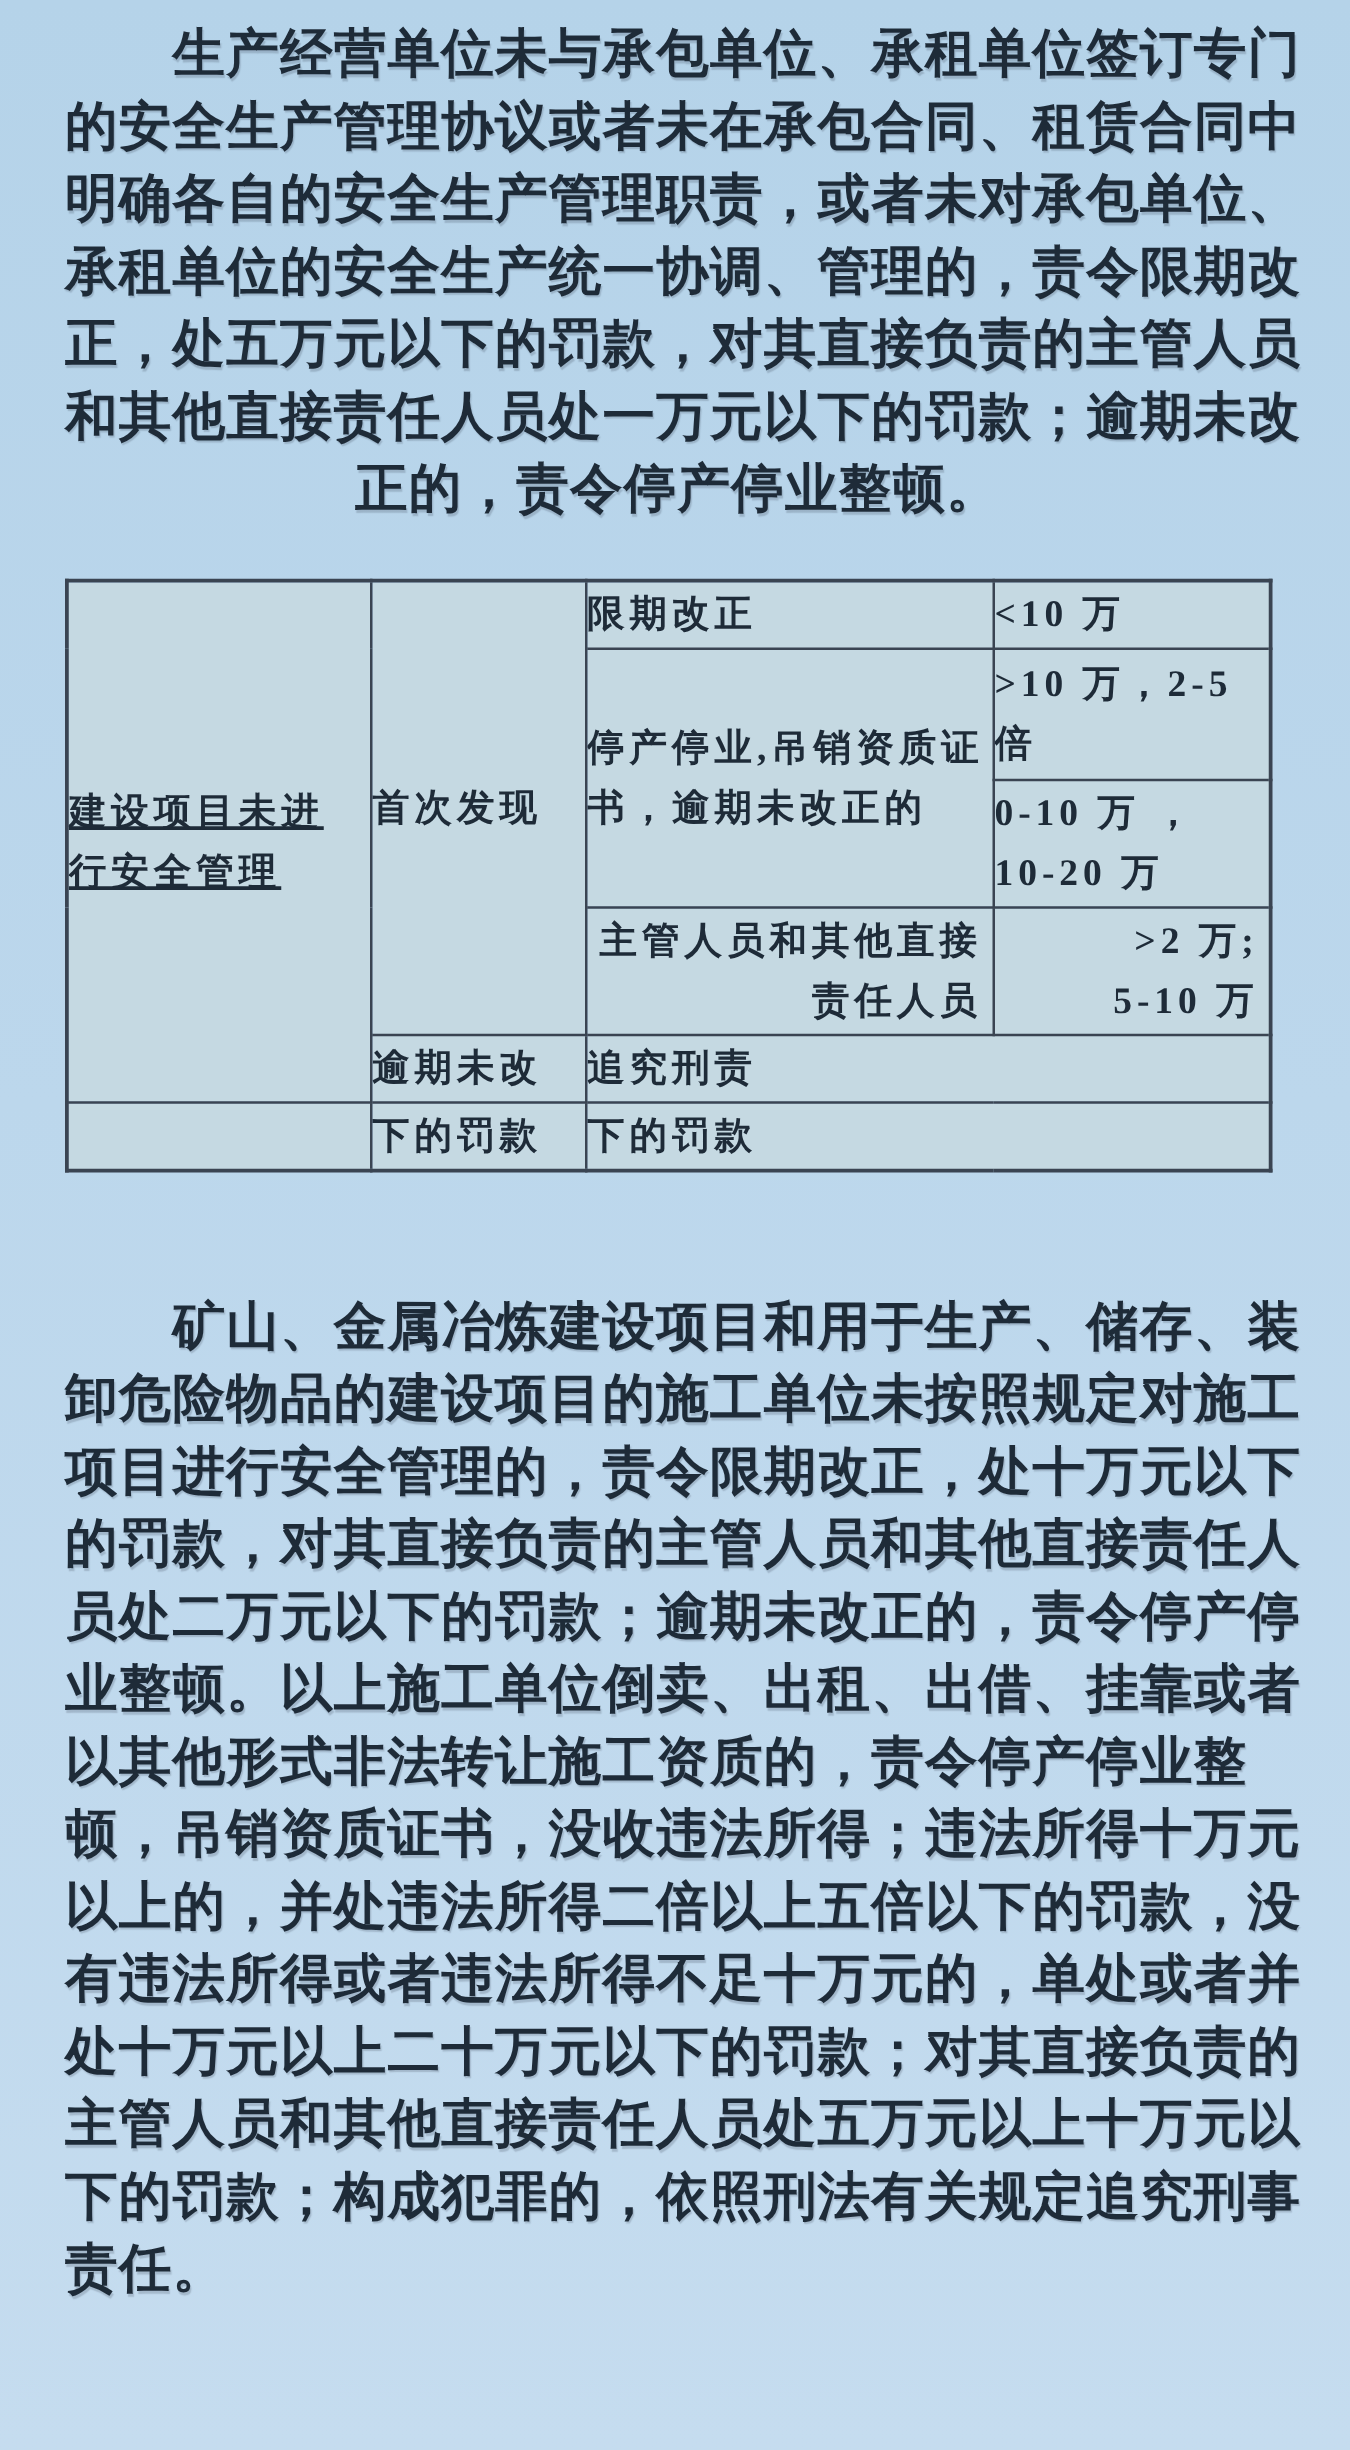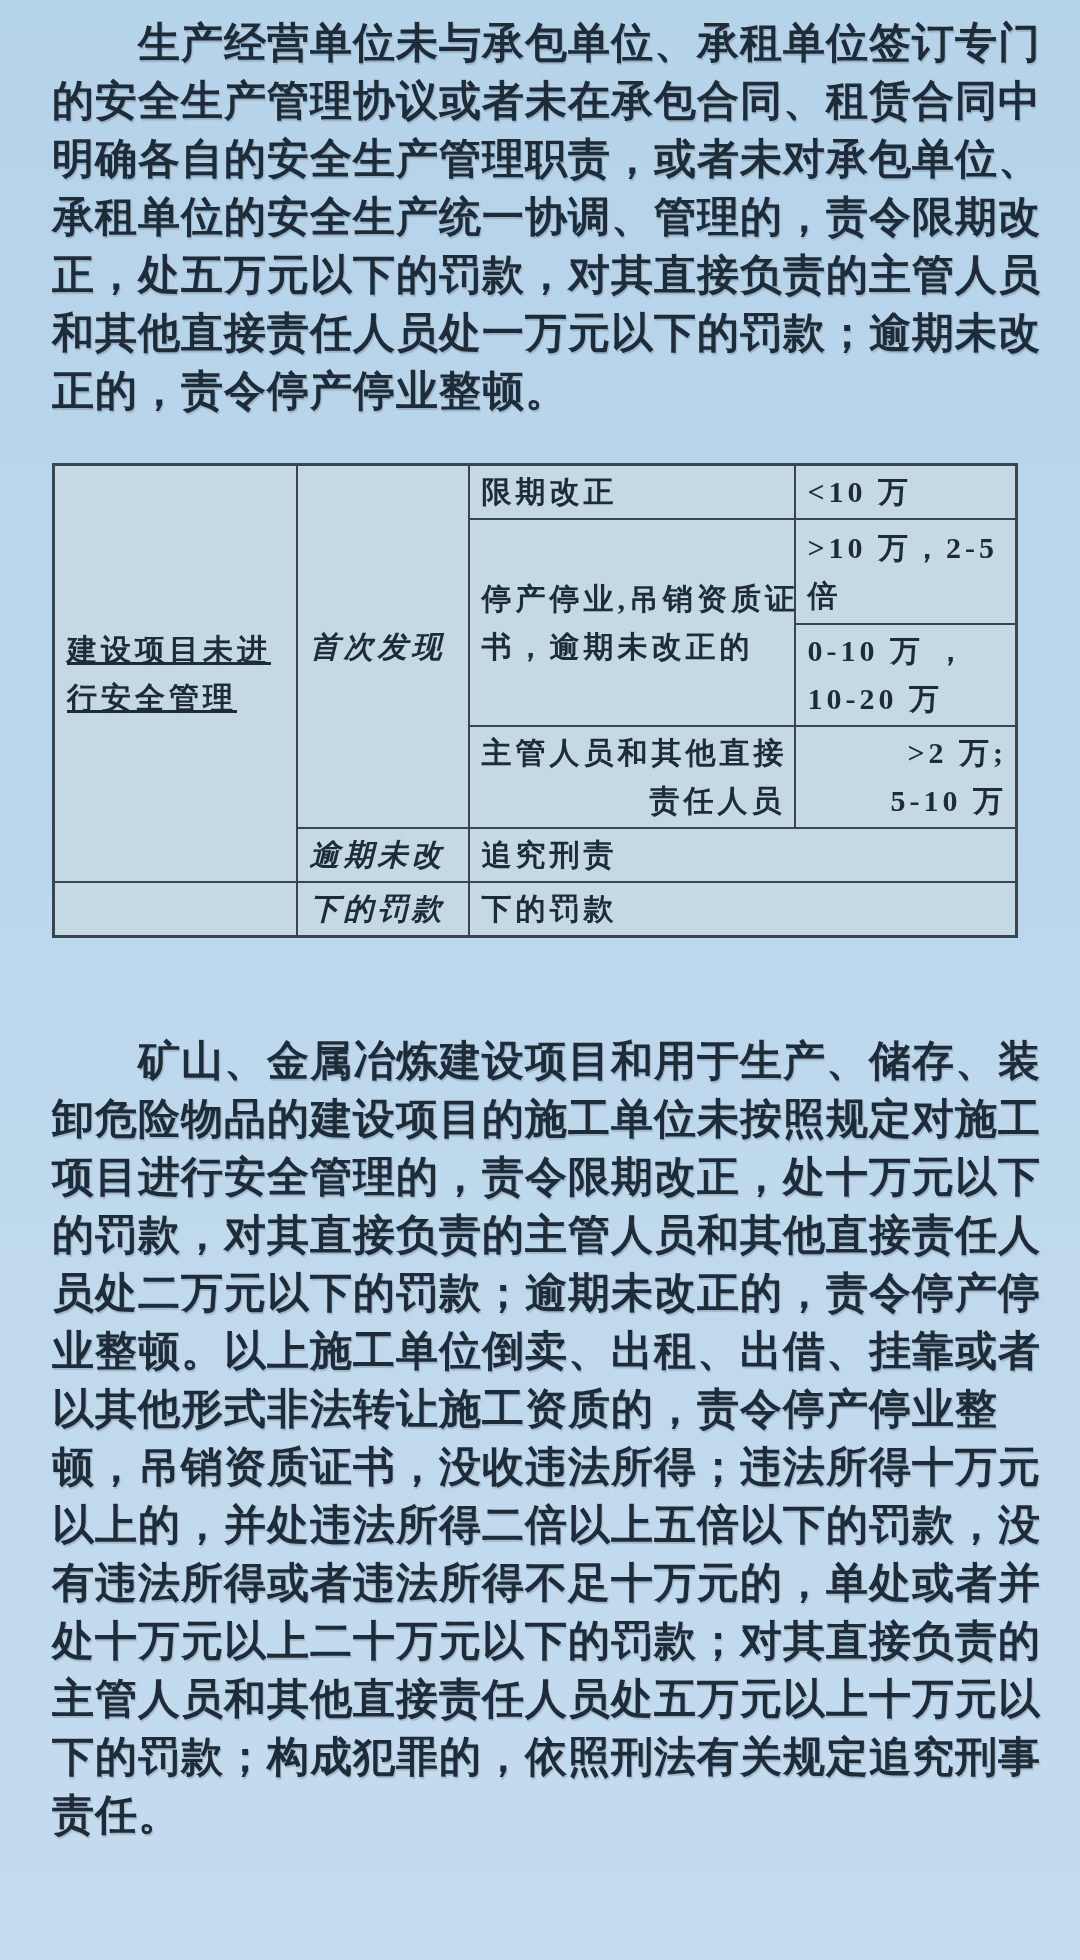--- a/index.html
+++ b/index.html
@@ -20,54 +20,54 @@
     left: 52px;
     width: 980px;
     color: #1e2b38;
     font-size: 42px;
     line-height: 58px;
     font-weight: bold;
     letter-spacing: 1px;
     white-space: pre;
     text-shadow: 1px 2px 1px rgba(20,30,45,0.18);
   }
-  .para-1 { top: 14px; }
+  .para-1 { top: 14px; text-align: center; }
   .para-2 { top: 1032px; }
 
   table.law-table {
     position: absolute;
     left: 52px;
     top: 463px;
     width: 963px;
     height: 450px;
     border-collapse: collapse;
     table-layout: fixed;
     font-family: "Liberation Serif", serif;
     font-weight: bold;
     color: #1e2b38;
     border: 3px solid #3a4452;
   }
   table.law-table td {
     border: 2px solid #3a4452;
     background: #c5d9e2;
     vertical-align: middle;
-    padding: 2px 8px 2px 12px;
+    padding: 2px 8px 2px 0;
     font-size: 30px;
     line-height: 48px;
     letter-spacing: 4px;
     white-space: pre;
     overflow: hidden;
   }
   td.pink {
     background: #d7bdcd;
     letter-spacing: 8px;
     line-height: 46px;
     text-decoration: underline;
   }
-  td.c2 { letter-spacing: 6px; font-style: italic; }
+  td.c2 { letter-spacing: 6px; }
   .r1 { height: 50px; }
   .r2 { height: 105px; }
   .r3 { height: 97px; }
   .r4 { height: 100px; text-align: right; }
   .r5 { height: 46px; margin-top: 18px; }
   .r6 { height: 52px; }
 </style>
 </head>
 <body>
 

